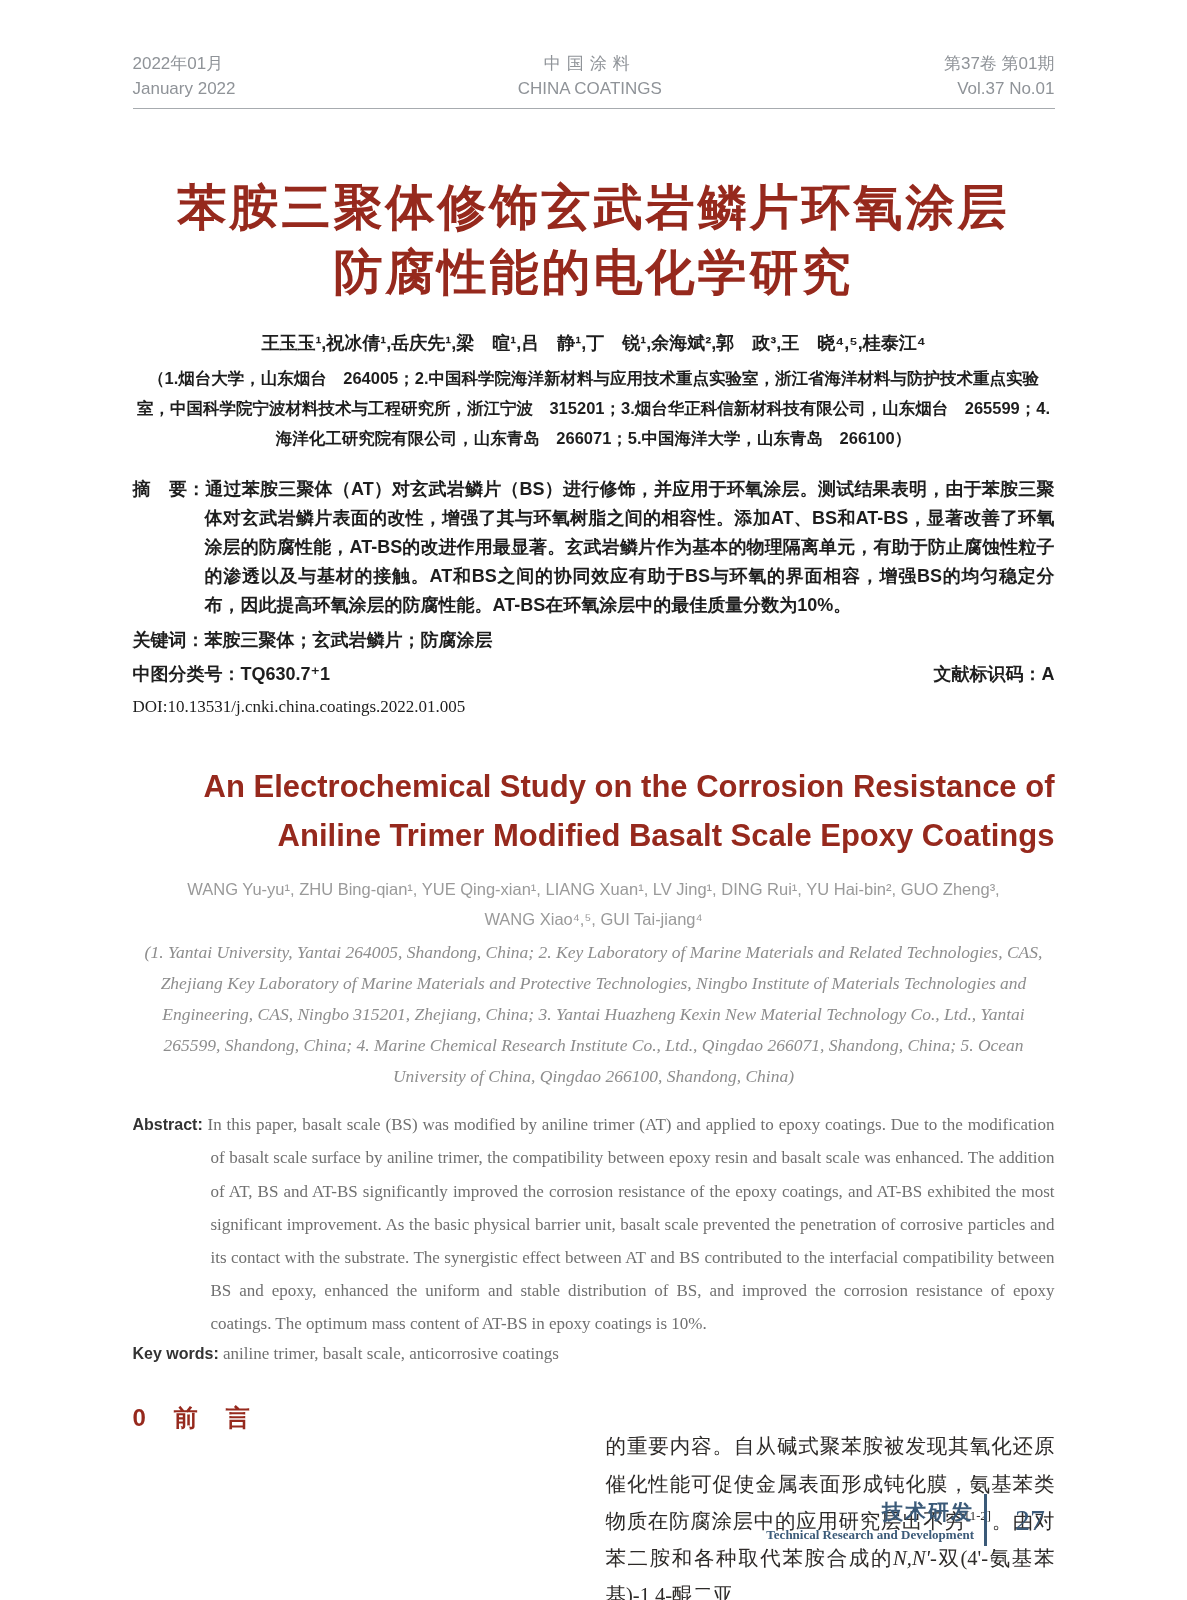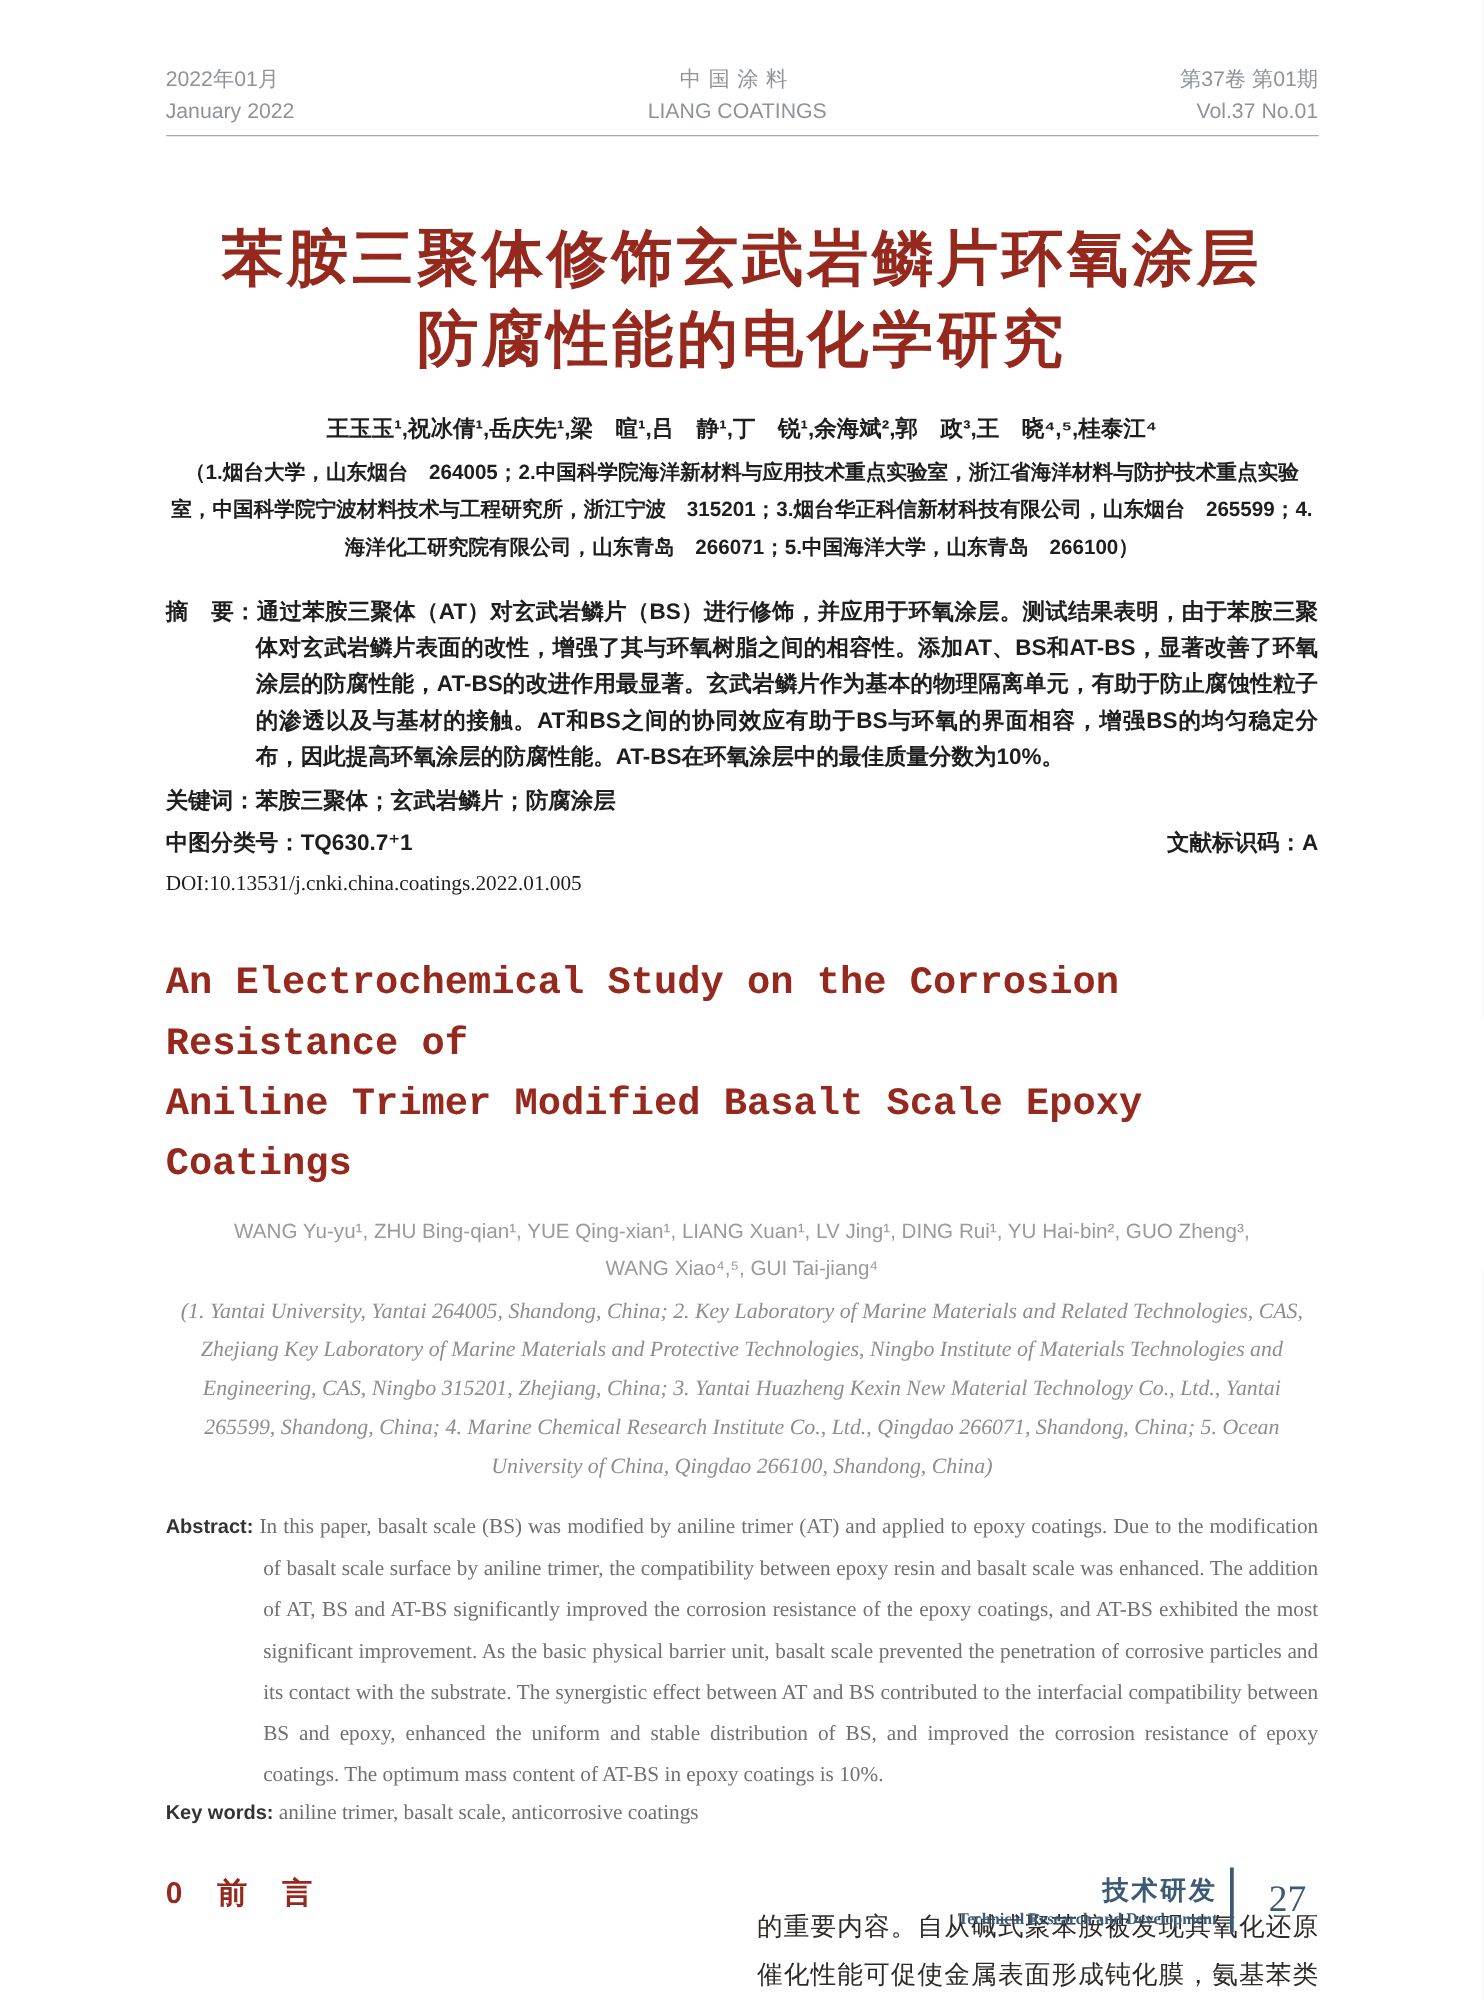--- a/index.html
+++ b/index.html
@@ -55,22 +55,22 @@
     font-size: 18px; font-weight: 600; color: #1e1e1e;
   }
   .doi-row {
     margin-top: 11px; font-size: 17px; color: #1e1e1e;
     font-family: "Liberation Serif", "DejaVu Serif", serif; font-weight: 400;
   }
   sup { font-size: 0.62em; }
 
   
   .title-en {
-    margin-top: 46px; text-align: left;
-    font-family: Liberation Mono, monospace;
+    margin-top: 46px; text-align: right;
+    font-family: Liberation Sans, sans-serif;
     font-size: 31px; font-weight: 700; color: #96291d; line-height: 1.55;
   }
   .authors-en {
     margin-top: 14px; text-align: center;
     font-size: 16.5px; color: #9a9a9a; line-height: 1.85; font-weight: 400;
   }
   .affils-en {
     margin-top: 2px; text-align: center;
     font-family: "Liberation Serif", "DejaVu Serif", serif; font-style: italic;
     font-size: 17.5px; color: #8d8d8d; line-height: 1.78;
@@ -126,21 +126,21 @@
 <div class="page">
   <div class="content">
 
     <div class="jheader">
       <div class="jh-left">
         <div>2022年01月</div>
         <div>January 2022</div>
       </div>
       <div class="jh-center">
         <div class="jh-cn">中国涂料</div>
-        <div>LIANG COATINGS</div>
+        <div>CHINA COATINGS</div>
       </div>
       <div class="jh-right">
         <div>第37卷 第01期</div>
         <div>Vol.37  No.01</div>
       </div>
     </div>
 
     <h1 class="title-cn">
       <span>苯胺三聚体修饰玄武岩鳞片环氧涂层</span><br>
       <span>防腐性能的电化学研究</span>

